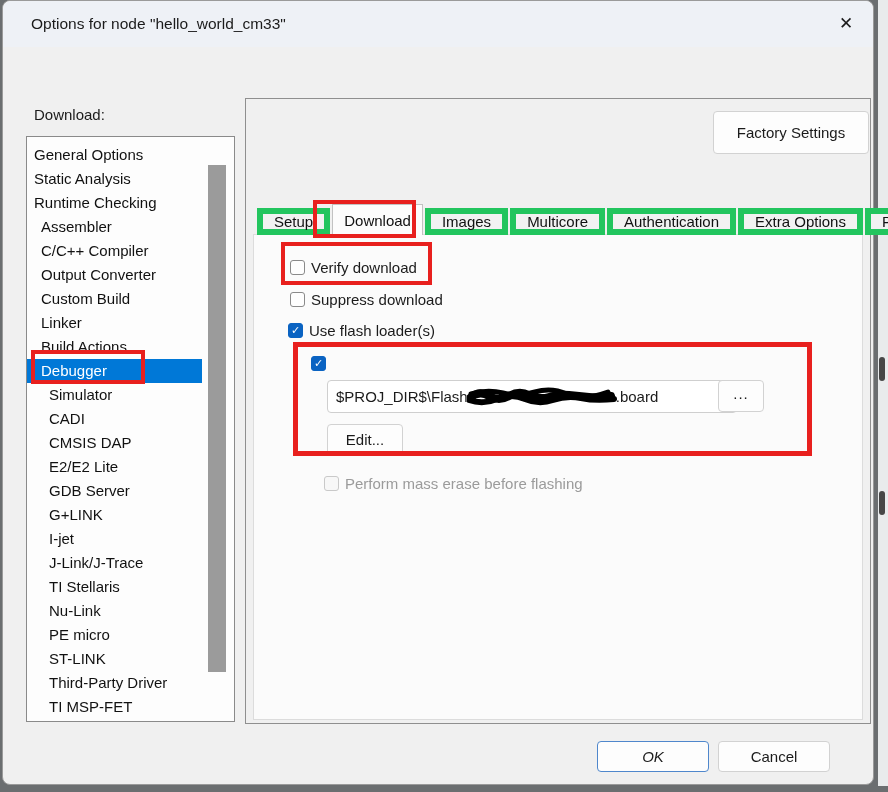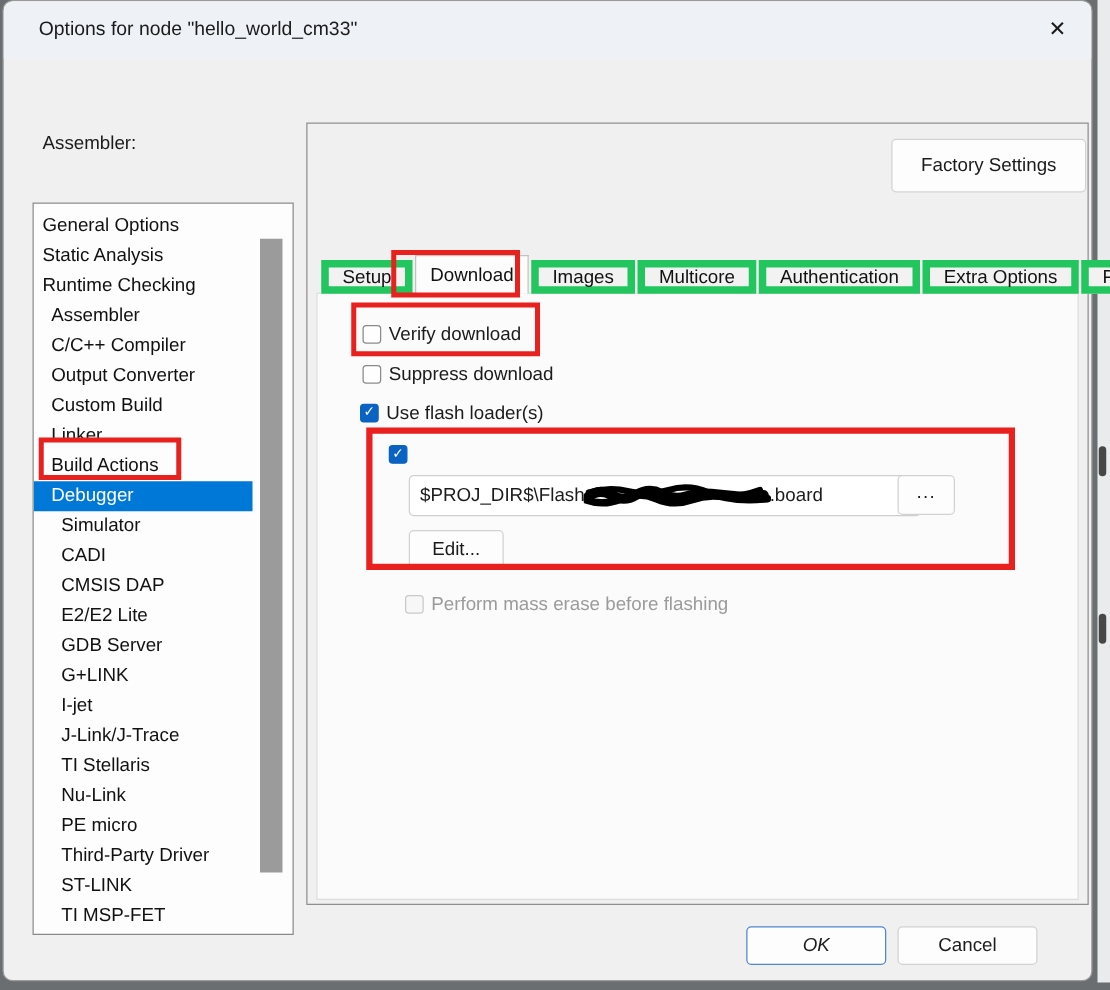--- a/index.html
+++ b/index.html
@@ -11,21 +11,21 @@
   
   .dialog{position:absolute;left:2px;top:0;width:872px;height:785px;background:#f0f0f0;
           border:1px solid #9a9a9a;border-radius:8px;box-sizing:border-box;}
   .titlebar{position:absolute;left:0;top:0;right:0;height:46px;background:#eef1f6;border-radius:8px 8px 0 0;}
   .title{position:absolute;left:28px;top:0;height:46px;line-height:46px;font-size:15.5px;color:#1b1b1b;white-space:nowrap;}
   .close{position:absolute;right:8px;top:5px;width:38px;height:34px;border:none;background:transparent;
          font-size:17px;color:#1b1b1b;cursor:default;display:flex;align-items:center;justify-content:center;padding:0;}
   
   .cat-label{position:absolute;left:31px;top:105px;font-size:15px;color:#1b1b1b;}
   .listbox{position:absolute;left:23px;top:135px;width:209px;height:586px;background:#fdfdfd;
-           border:1px solid #8a8a8a;box-sizing:border-box;overflow:hidden;margin-top:26px;}
+           border:1px solid #8a8a8a;box-sizing:border-box;overflow:hidden;}
   .cat-items{position:absolute;left:0;top:6px;right:32px;}
   .cat-item{height:24px;line-height:24px;font-size:15px;color:#111;white-space:nowrap;padding-left:7px;}
   .cat-item.lvl1{padding-left:14px;}
   .cat-item.lvl2{padding-left:22px;}
   .cat-item.selected{background:var(--sel,#0078d7);color:#fff;}
   .scrollbar{position:absolute;right:2px;top:1px;bottom:1px;width:28px;}
   .scroll-thumb{position:absolute;left:4px;top:27px;width:18px;height:507px;background:#9b9b9b;}
   
   .panel{position:absolute;left:242px;top:97px;width:626px;height:626px;border:1px solid #8f8f8f;box-sizing:border-box;}
   .btn{background:#fdfdfd;border:1px solid #d2d2d2;border-radius:4px;font-size:15px;color:#1b1b1b;
@@ -75,21 +75,21 @@
 
   <div class="dialog">
 
     <div class="titlebar">
       <div class="title">Options for node "hello_world_cm33"</div>
       <button class="close">
           <span>✕</span>
         </button>
     </div>
 
-    <div class="cat-label">Assembler:</div>
+    <div class="cat-label">Download:</div>
 
     <div class="listbox">
       <div class="cat-items">
           <div class="cat-item lvl0">General Options</div>
           <div class="cat-item lvl0">Static Analysis</div>
           <div class="cat-item lvl0">Runtime Checking</div>
           <div class="cat-item lvl1">Assembler</div>
           <div class="cat-item lvl1">C/C++ Compiler</div>
           <div class="cat-item lvl1">Output Converter</div>
           <div class="cat-item lvl1">Custom Build</div>
@@ -100,22 +100,22 @@
           <div class="cat-item lvl2">CADI</div>
           <div class="cat-item lvl2">CMSIS DAP</div>
           <div class="cat-item lvl2">E2/E2 Lite</div>
           <div class="cat-item lvl2">GDB Server</div>
           <div class="cat-item lvl2">G+LINK</div>
           <div class="cat-item lvl2">I-jet</div>
           <div class="cat-item lvl2">J-Link/J-Trace</div>
           <div class="cat-item lvl2">TI Stellaris</div>
           <div class="cat-item lvl2">Nu-Link</div>
           <div class="cat-item lvl2">PE micro</div>
+          <div class="cat-item lvl2">ST-LINK</div>
           <div class="cat-item lvl2">Third-Party Driver</div>
-          <div class="cat-item lvl2">ST-LINK</div>
           <div class="cat-item lvl2">TI MSP-FET</div>
         </div>
       <div class="scrollbar">
         <div class="scroll-thumb"></div>
       </div>
     </div>
 
     <div class="panel"></div>
 
     <button class="btn factory">Factory Settings</button>

